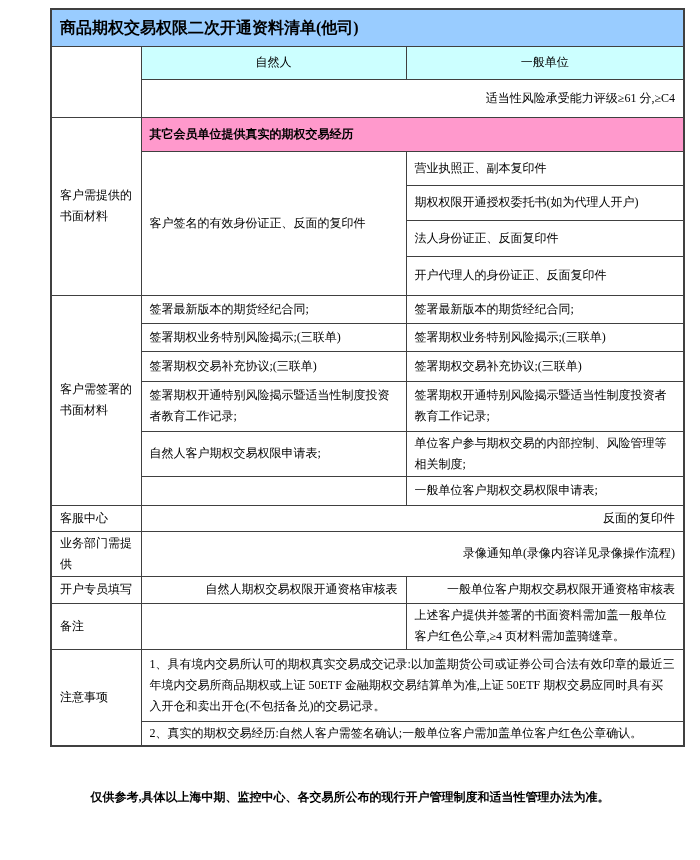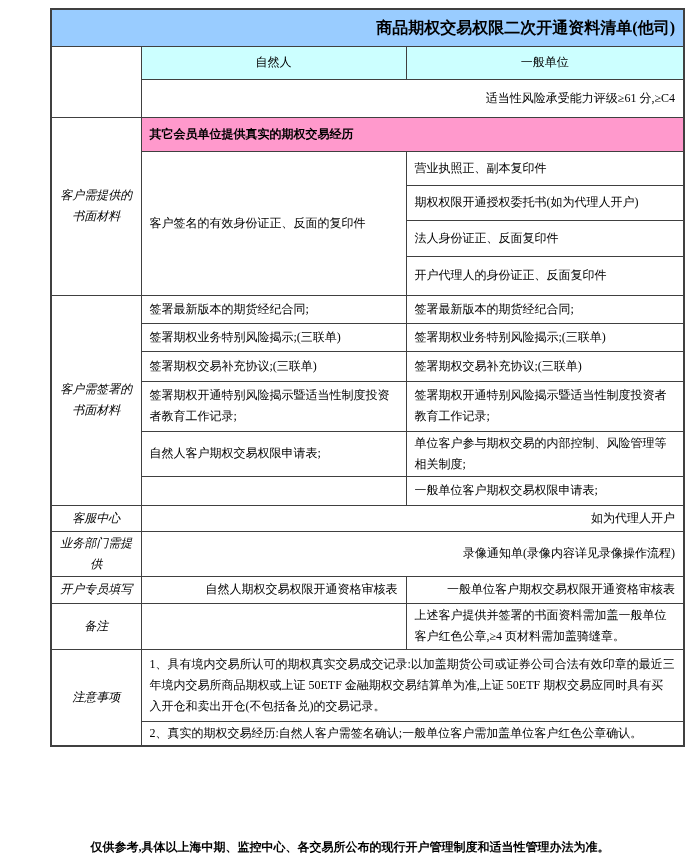--- a/index.html
+++ b/index.html
@@ -28,40 +28,38 @@
     border:1px solid var(--border_color);
     padding:1px 8px;
     vertical-align:middle;
     overflow:hidden;
   }
   .c{text-align:right;}
   .title-cell{
     background:var(--title_bg);
     font-weight:bold;
     font-size:16px;
-    text-align:right;
+    text-align:left;
   }
   .hdr-cell{
     background:var(--header_bg);
     text-align:center;
     margin-left:30px;
   }
   .banner-cell{
     background:var(--banner_bg);
     font-weight:bold;
     text-align:left;
   }
   .label-cell{
-    text-align:center;
     padding:1px 6px;
-    font-style:italic;
   }
   .footer-note{
     width:700px;
-    margin-top:92px;
+    margin-top:42px;
     text-align:center;
     font-weight:bold;
     font-size:12px;
   }
 </style>
 </head>
 <body>
 
 <table class="doc">
   <colgroup>
@@ -133,21 +131,21 @@
       <td>单位客户参与期权交易的内部控制、风险管理等相关制度;</td>
     </tr>
 
     <tr style="height:29px">
       <td></td>
       <td>一般单位客户期权交易权限申请表;</td>
     </tr>
 
     <tr style="height:26px">
       <td class="label-cell">客服中心</td>
-      <td colspan="2" class="c">如为代理人开户</td>
+      <td colspan="2" class="c">反面的复印件</td>
     </tr>
 
     <tr style="height:32px">
       <td class="label-cell">业务部门需提供</td>
       <td colspan="2" class="c">录像通知单(录像内容详见录像操作流程)</td>
     </tr>
 
     <tr style="height:27px">
       <td class="label-cell">开户专员填写</td>
       <td class="c">自然人期权交易权限开通资格审核表</td>

